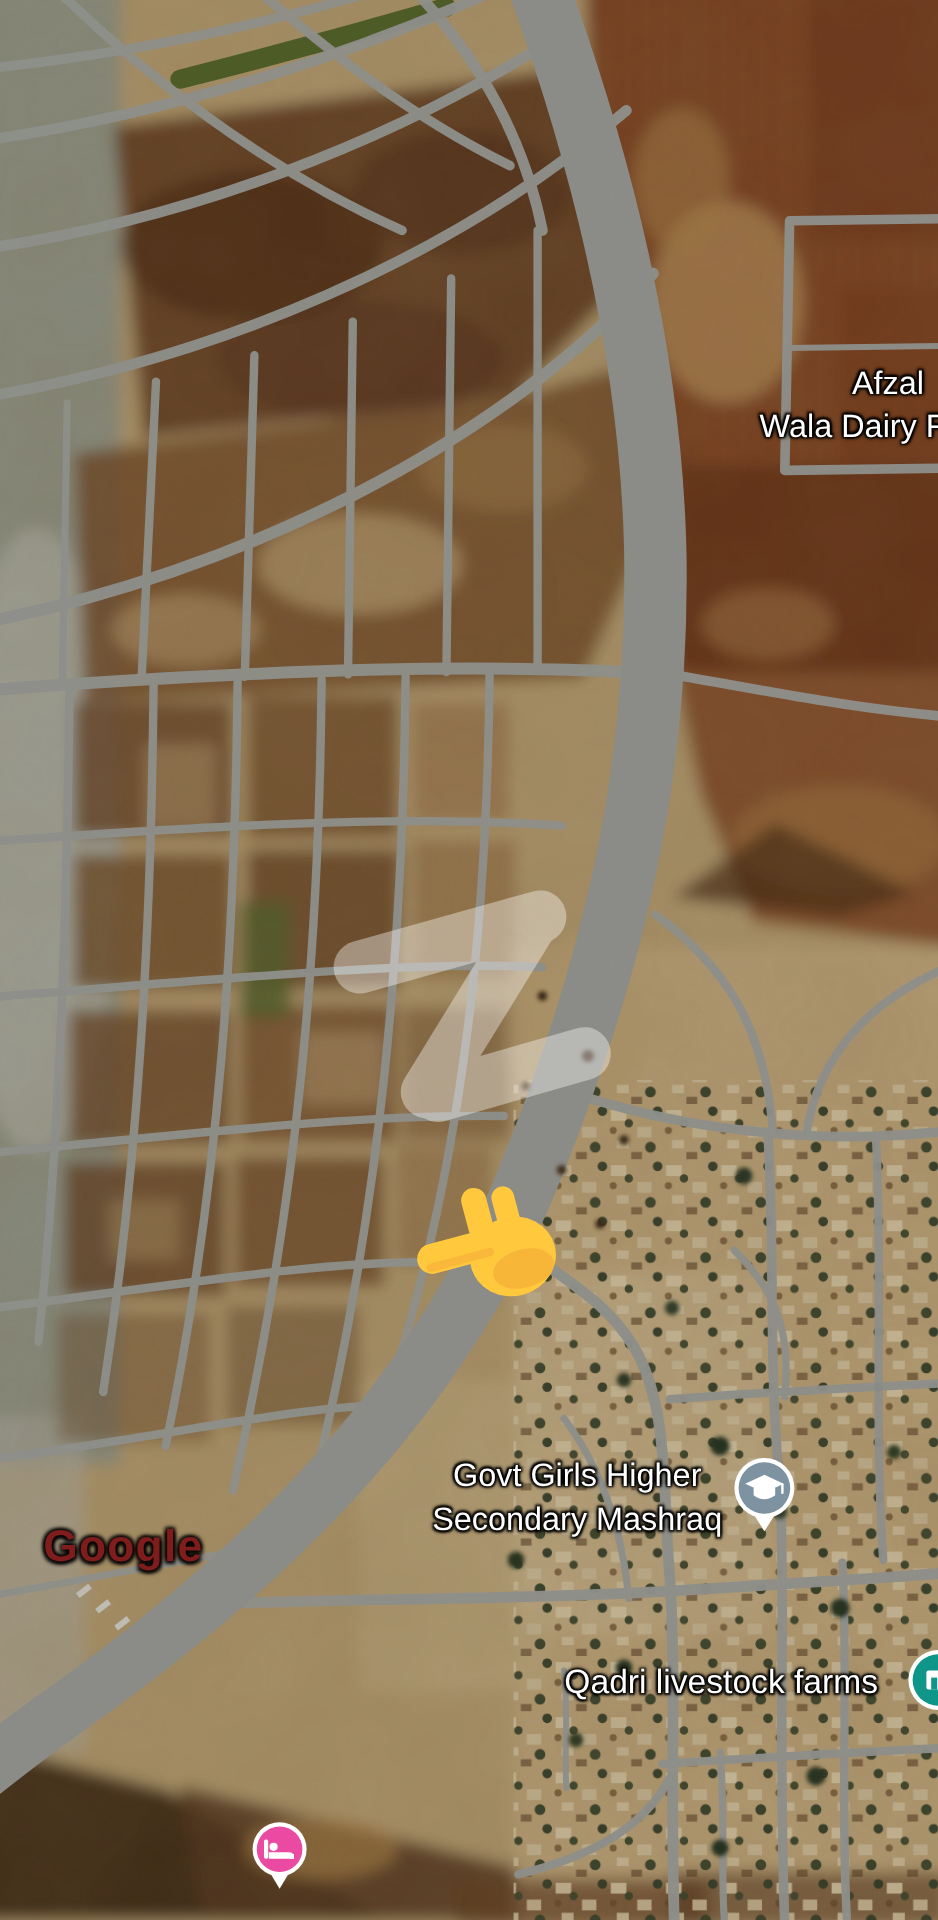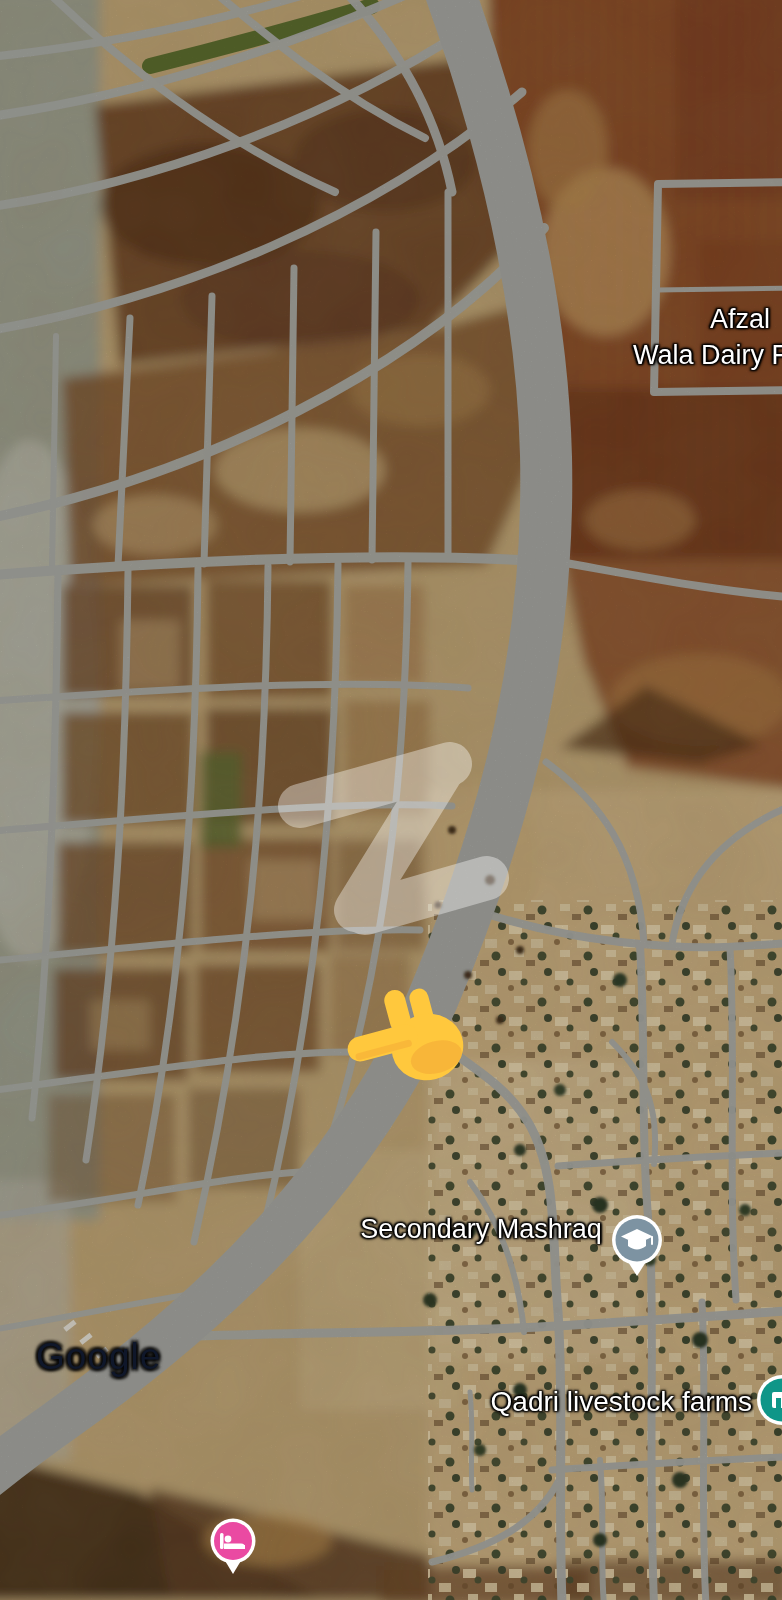--- a/index.html
+++ b/index.html
@@ -10,25 +10,25 @@
   .layer{position:absolute;left:0;top:0;pointer-events:none;}
   .map-label{
     position:absolute;color:#fff;font-weight:400;z-index:40;
     text-shadow:0 0 2px #000,0 0 4px #000,1.4px 1.4px 2px #000,
                 -1.4px -1.4px 2px #000,1.4px -1.4px 2px #000,-1.4px 1.4px 2px #000;
   }
   .two-line{text-align:center;}
   .lbl-dairy{left:633px;top:301px;width:214px;font-size:27px;line-height:36px;}
   .lbl-dairy .l2{text-align:left;white-space:nowrap;}
   .lbl-school{left:321px;top:1211px;width:320px;font-size:27px;line-height:37px;}
-  .lbl-qadri{left:450px;top:1386px;width:302px;font-size:28px;text-align:right;white-space:nowrap;}
+  .lbl-qadri{left:450px;top:1386px;width:302px;font-size:28px;text-align:center;white-space:nowrap;}
   .lbl-hotel{left:6px;top:1528px;font-size:29px;white-space:nowrap;}
   .google-logo{
-    position:absolute;left:36px;top:1336px;z-index:40;color:#0f172a;
-    font-size:37px;font-weight:400;letter-spacing:1px;
+    position:absolute;left:36px;top:1268px;z-index:40;color:#7f1d1d;
+    font-size:37px;font-weight:700;letter-spacing:1px;
     text-shadow:0 0 3px #000,2px 2px 3px rgba(0,0,0,.85),-2px -2px 3px rgba(0,0,0,.75),
                 2px -2px 3px rgba(0,0,0,.75),-2px 2px 3px rgba(0,0,0,.8);
   }
   .pin{position:absolute;z-index:35;}
   .watermark{z-index:20;}
   .pointer{z-index:30;}
 </style>
 </head>
 <body>
 
@@ -250,20 +250,21 @@
       <rect x="8" y="52" width="58" height="7" rx="3.5" fill="#ef9f35" opacity="0.4"></rect>
     </g>
   </svg>
 
   <div class="map-label two-line lbl-dairy">
     <div>Afzal</div>
     <div class="l2">Wala Dairy F</div>
   </div>
 
   <div class="map-label two-line lbl-school">
+    <div>Govt Girls Higher</div>
     <div>Secondary Mashraq</div>
   </div>
 
   <svg class="pin" style="left:609px;top:1212px;" width="56" height="66" viewBox="0 0 56 66">
     <path d="M28 64 L14 42 H42 Z" fill="#fff"></path>
     <circle cx="28" cy="28" r="25" fill="#fff"></circle>
     <circle cx="28" cy="28" r="21.5" fill="#7D93A2"></circle>
     <g>
       <polygon points="28,17 44,24.5 28,32 12,24.5" fill="#fff"></polygon>
       <path d="M19 28 v6 c6 4.5 12 4.5 18 0 v-6" fill="#fff"></path>

